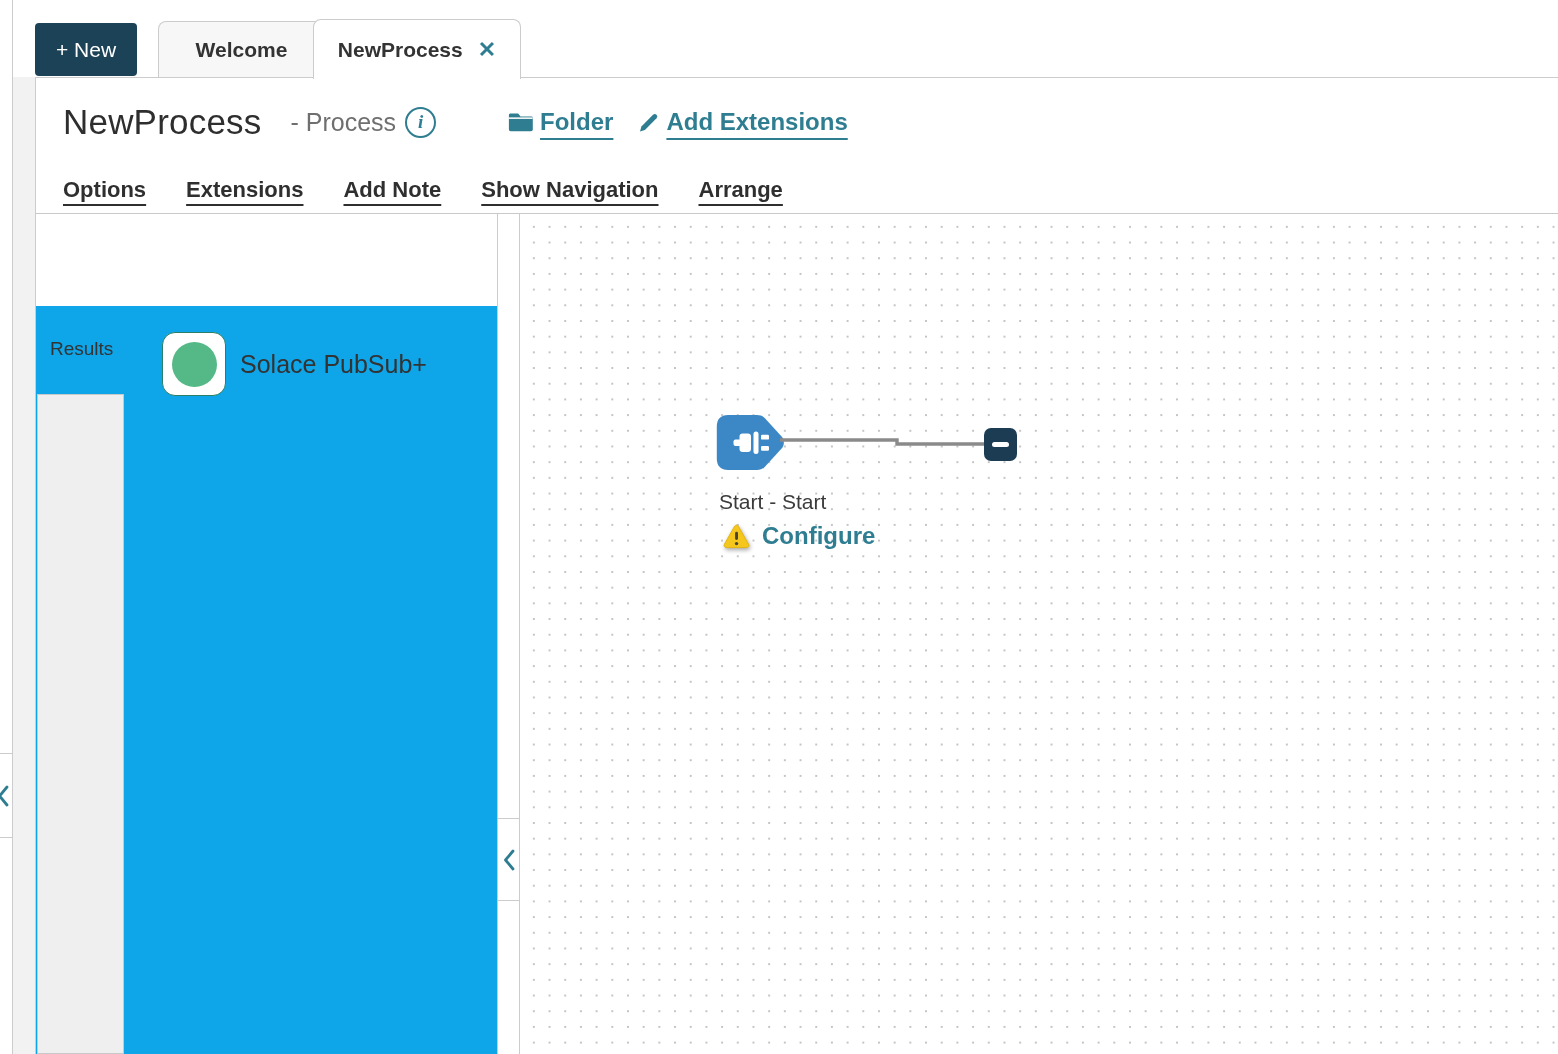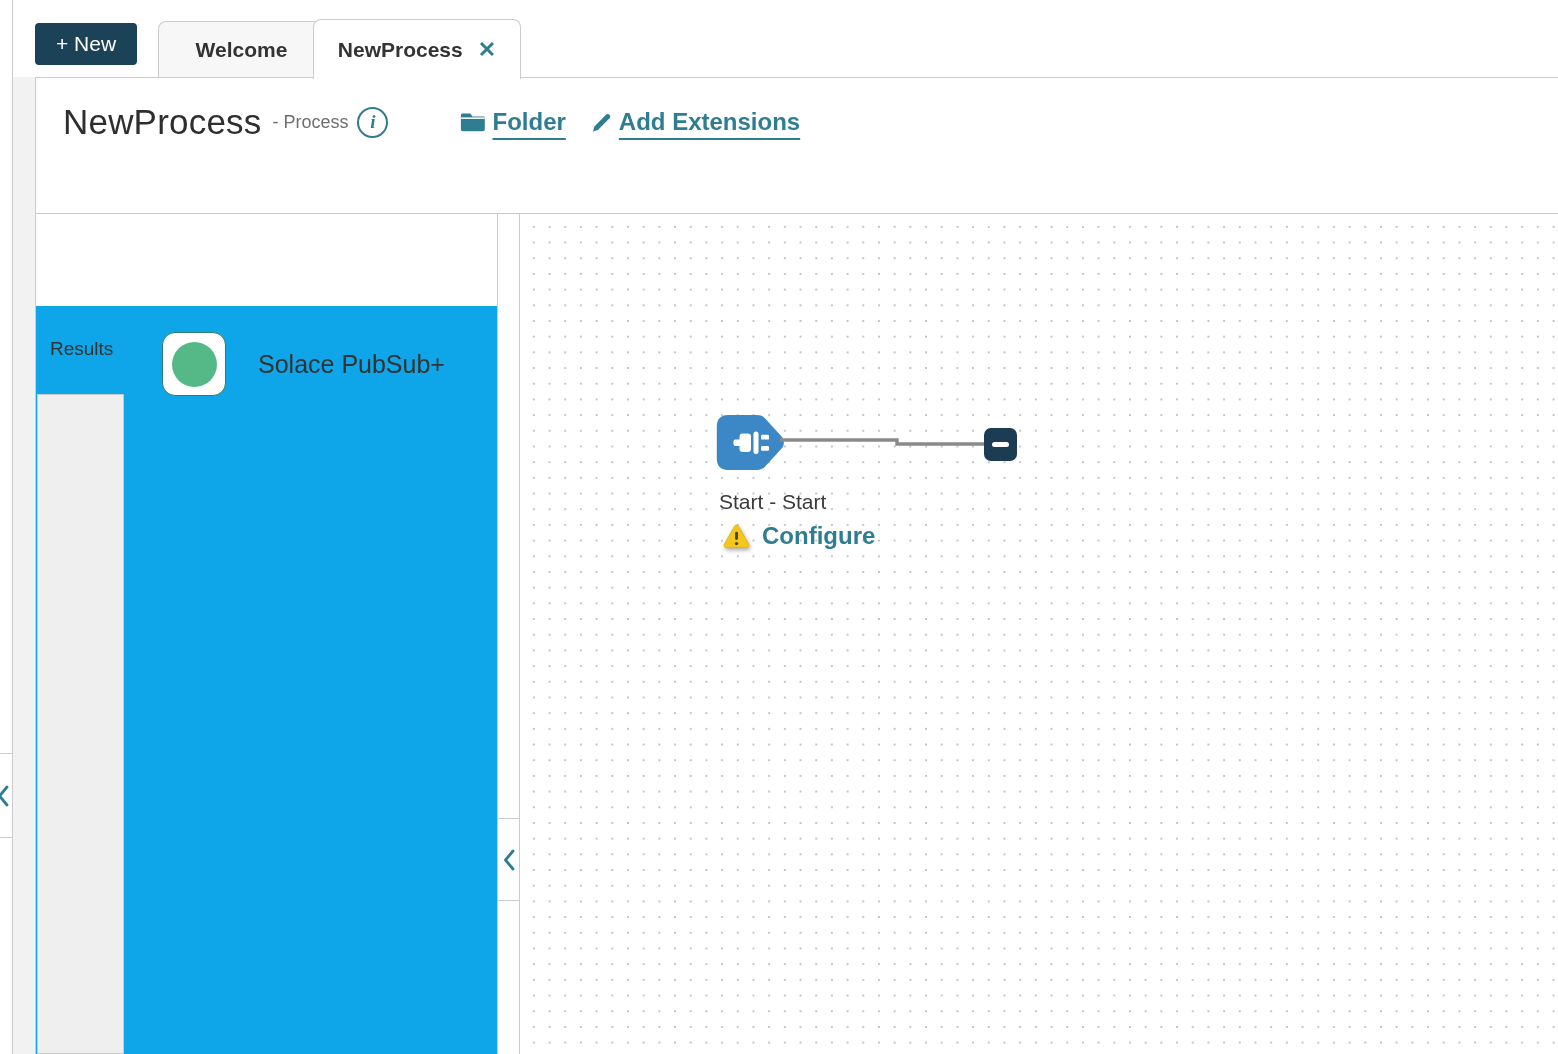--- a/index.html
+++ b/index.html
@@ -31,34 +31,34 @@
 
   .gutter { position: absolute; left: 13px; top: 77px; width: 22px; bottom: 0; background: #f2f2f2; z-index: 0; }
 
   .main { position: absolute; left: 35px; top: 0; right: 0; bottom: 0; }
 
   
   .content { position: absolute; left: 0; top: 77px; right: 0; bottom: 0;
     background: #fff; border-top: 1px solid #ccc; border-left: 1px solid #ccc; z-index: 1; }
 
   
-  .new-btn { position: absolute; left: 0; top: 23px; width: 102px; height: 42px;
+  .new-btn { position: absolute; left: 0; top: 23px; width: 102px; height: 53px;
     background: var(--navy); color: #fff; font-size: 21px; border: none; border-radius: 4px;
     display: flex; align-items: center; justify-content: center; cursor: pointer; z-index: 5; }
   .tab { position: absolute; display: flex; align-items: center; justify-content: center;
     font-size: 21px; font-weight: 600; color: #333; cursor: pointer;
     border: 1px solid #ccc; border-bottom: none; border-radius: 8px 8px 0 0; }
   .tab-welcome { left: 123px; top: 21px; width: 167px; height: 56px; background: #f7f7f7; z-index: 2; }
   .tab-active { left: 278px; top: 19px; width: 208px; height: 60px; background: #fff; z-index: 5; gap: 15px; }
   .tab-close { color: var(--accent); font-weight: 700; font-size: 22px; line-height: 1; cursor: pointer; }
 
   
   .title-row { position: absolute; left: 27px; top: 24px; display: flex; align-items: center; }
   .page-title { font-size: 35px; color: #2e2e2e; letter-spacing: 0.2px; }
-  .type-label { font-size: 18px; color: #6f6f6f; margin-left: 11px; }
+  .type-label { font-size: 25px; color: #6f6f6f; margin-left: 29px; }
   .info-icon { width: 31px; height: 31px; border: 2px solid var(--accent); border-radius: 50%;
     display: flex; align-items: center; justify-content: center; margin-left: 9px; cursor: pointer;
     font-family: "Liberation Serif", serif; font-style: italic; font-weight: 700;
     font-size: 19px; color: var(--accent); }
   .hlink { display: flex; align-items: center; gap: 6px; cursor: pointer; }
   .hlink a { color: var(--accent); font-size: 24px; font-weight: 600;
     text-decoration: underline; text-underline-offset: 8px; text-decoration-thickness: 2px; text-align: center; }
   .folder-group { margin-left: 72px; }
   .pencil-group { margin-left: 24px; }
 
@@ -77,21 +77,21 @@
     display: flex; align-items: center; padding: 0 13px; gap: 11px; }
   .search-box input { border: none; outline: none; flex: 1; font-size: 25px; color: #333;
     background: transparent; font-family: "Liberation Sans", sans-serif; min-width: 0; }
   .clear-btn { width: 26px; height: 26px; border-radius: 50%; background: var(--accent);
     display: flex; align-items: center; justify-content: center; cursor: pointer; flex: none; }
 
   .results-area { position: absolute; left: 0; top: 92px; right: 0; bottom: 0; background: #0ea5e9; text-align: right; }
   .results-tab { position: absolute; left: 14px; top: 32px; font-size: 19px; color: #333; cursor: pointer; }
   .rail { position: absolute; left: 1px; top: 88px; width: 87px; bottom: 0;
     background: #efefef; border: 1px solid #c9c9c9; }
-  .result-item { position: absolute; left: 126px; top: 26px; display: flex; align-items: center; gap: 32px; cursor: pointer; }
+  .result-item { position: absolute; left: 126px; top: 26px; display: flex; align-items: center; gap: 14px; cursor: pointer; }
   .tile { width: 64px; height: 64px; background: #fff; border: 1.5px solid var(--tile-border);
     border-radius: 13px; display: flex; align-items: center; justify-content: center; }
   .tile-circle { width: 45px; height: 45px; border-radius: 50%; background: var(--result-green); }
   .result-label { font-size: 25px; color: #333; }
 
   .divider { position: absolute; left: 461px; width: 23px; top: 0; bottom: 0;
     background: #fff; border-left: 1px solid #ccc; border-right: 1px solid #ccc; }
   .divider-collapse { position: absolute; left: 0; top: 604px; width: 100%; height: 83px;
     border-top: 1px solid #ccc; border-bottom: 1px solid #ccc;
     display: flex; align-items: center; justify-content: center; cursor: pointer; }
@@ -139,20 +139,27 @@
         <a>Folder</a>
       </span>
       <span class="hlink pencil-group">
         <svg width="23" height="23" viewBox="0 0 23 23">
           <path d="M3 20.5 L4.4 15.4 L16 3.8 a2.5 2.5 0 0 1 3.5 0 a2.5 2.5 0 0 1 0 3.5 L7.9 18.9 Z" fill="var(--accent)"></path>
         </svg>
         <a>Add Extensions</a>
       </span>
     </div>
 
+    <div class="menu-row">
+      <span class="menu-item">Options</span>
+      <span class="menu-item">Extensions</span>
+      <span class="menu-item">Add Note</span>
+      <span class="menu-item">Show Navigation</span>
+      <span class="menu-item">Arrange</span>
+    </div>
 
     <div class="workspace">
 
       <div class="sidebar">
         <div class="results-area">
           <span class="results-tab">Results</span>
           <div class="rail"></div>
           <div class="result-item">
             <span class="tile">
               <span class="tile-circle"></span>

